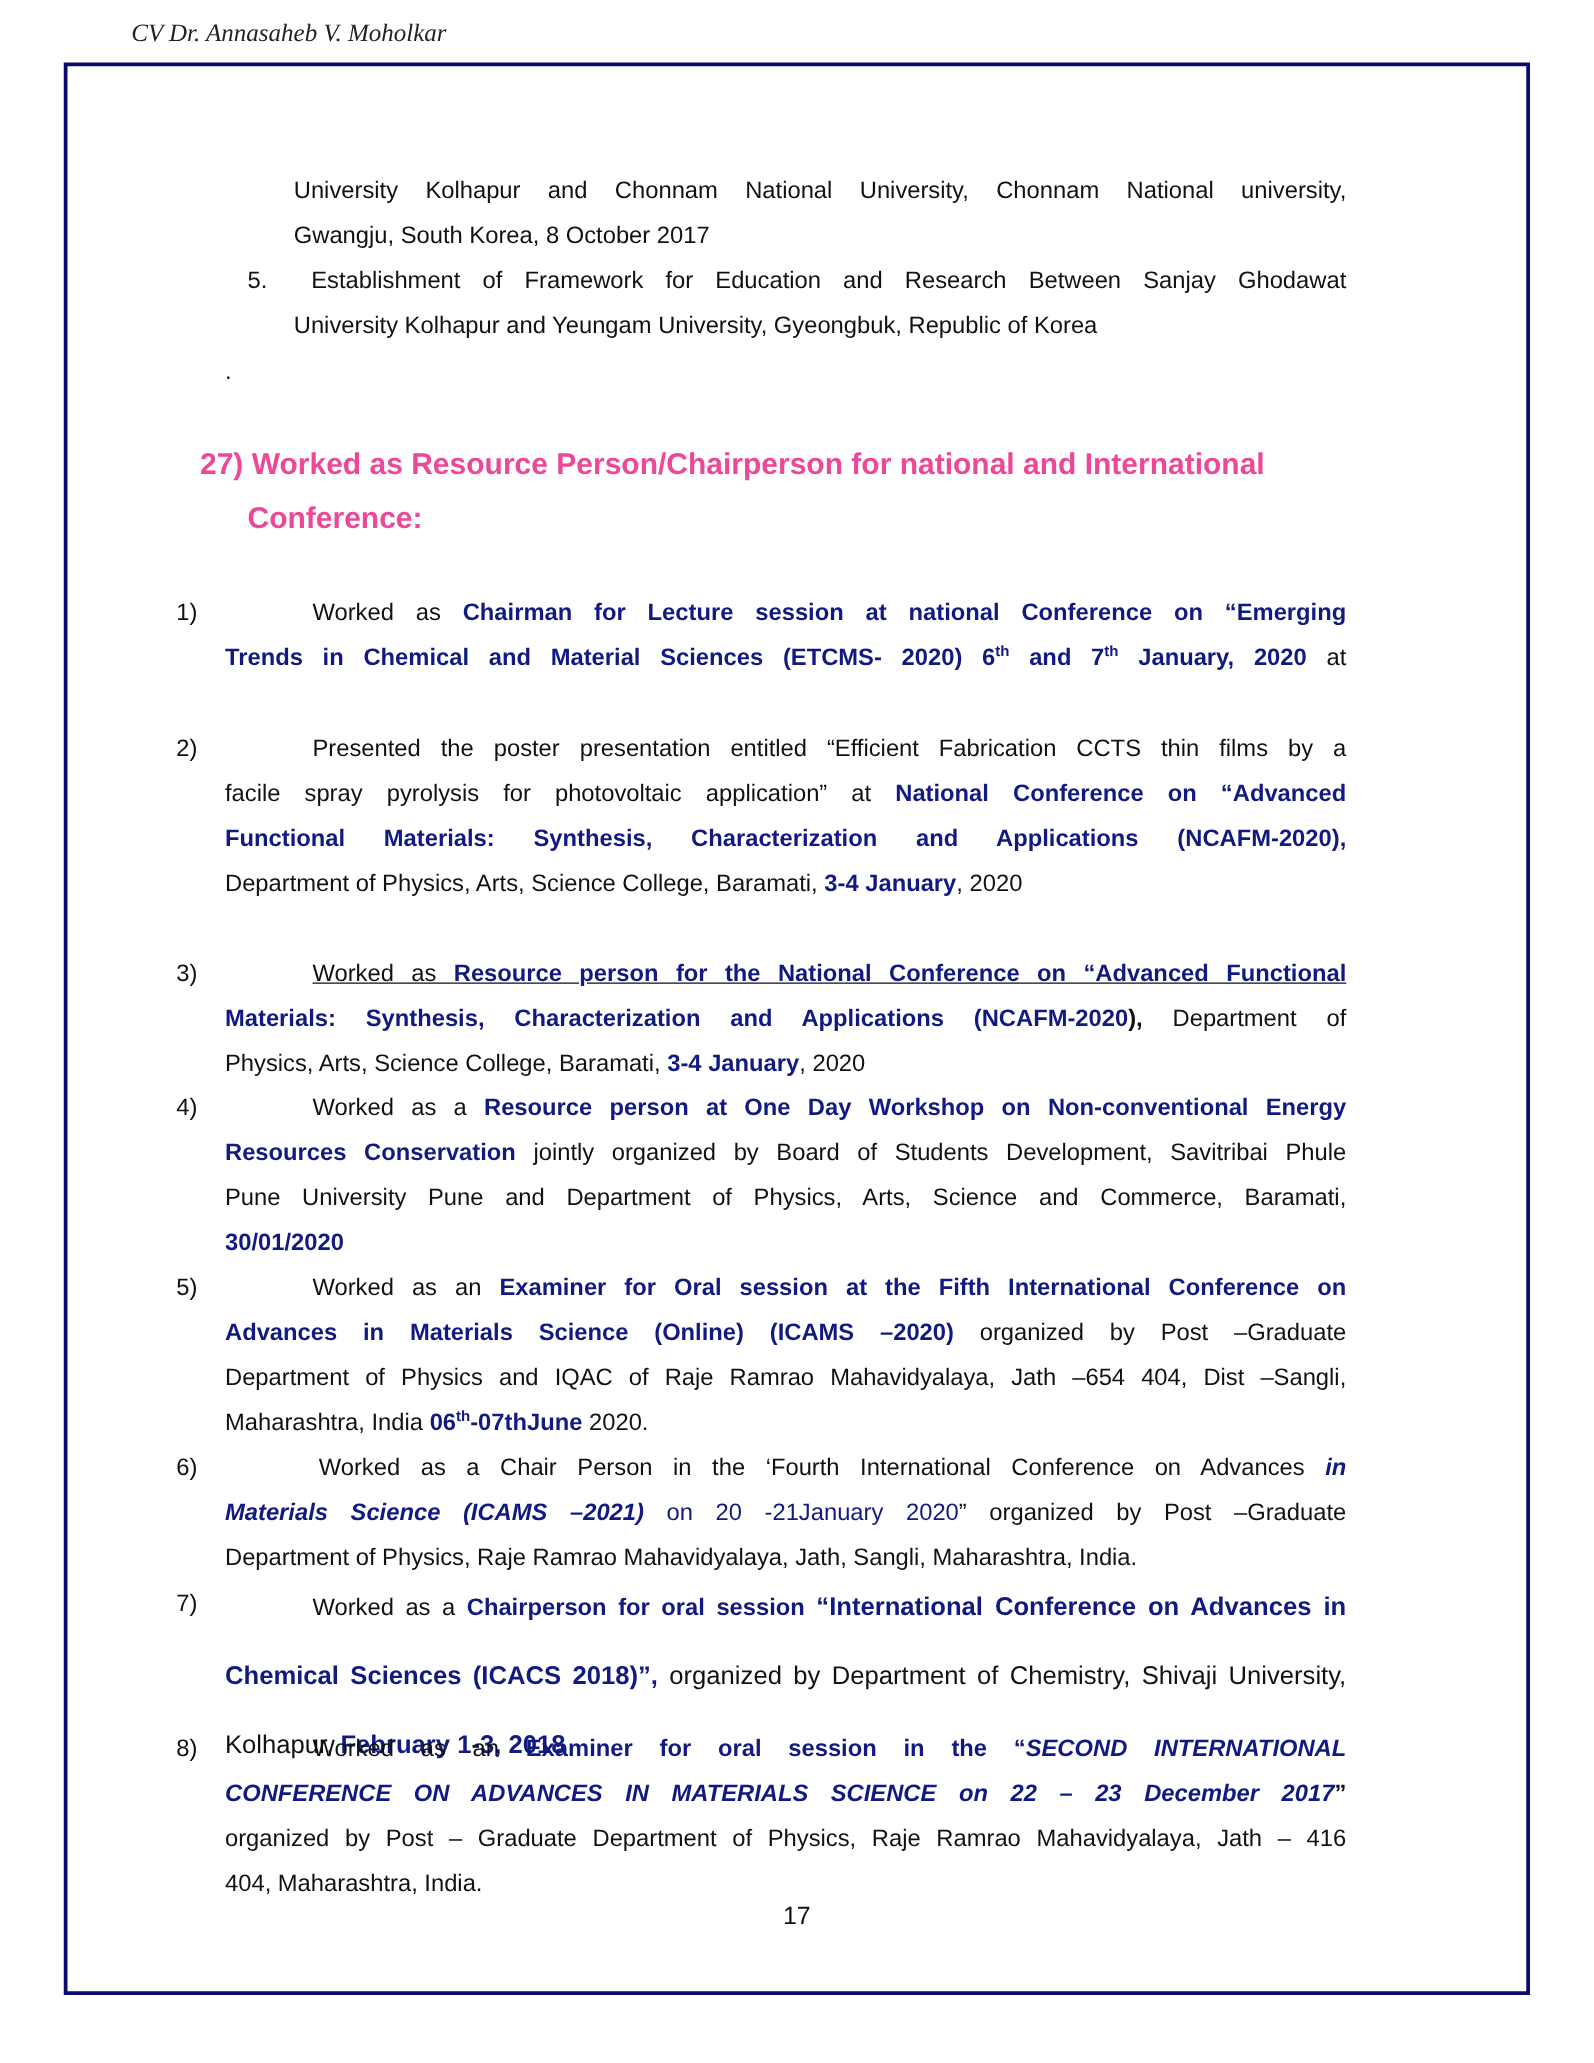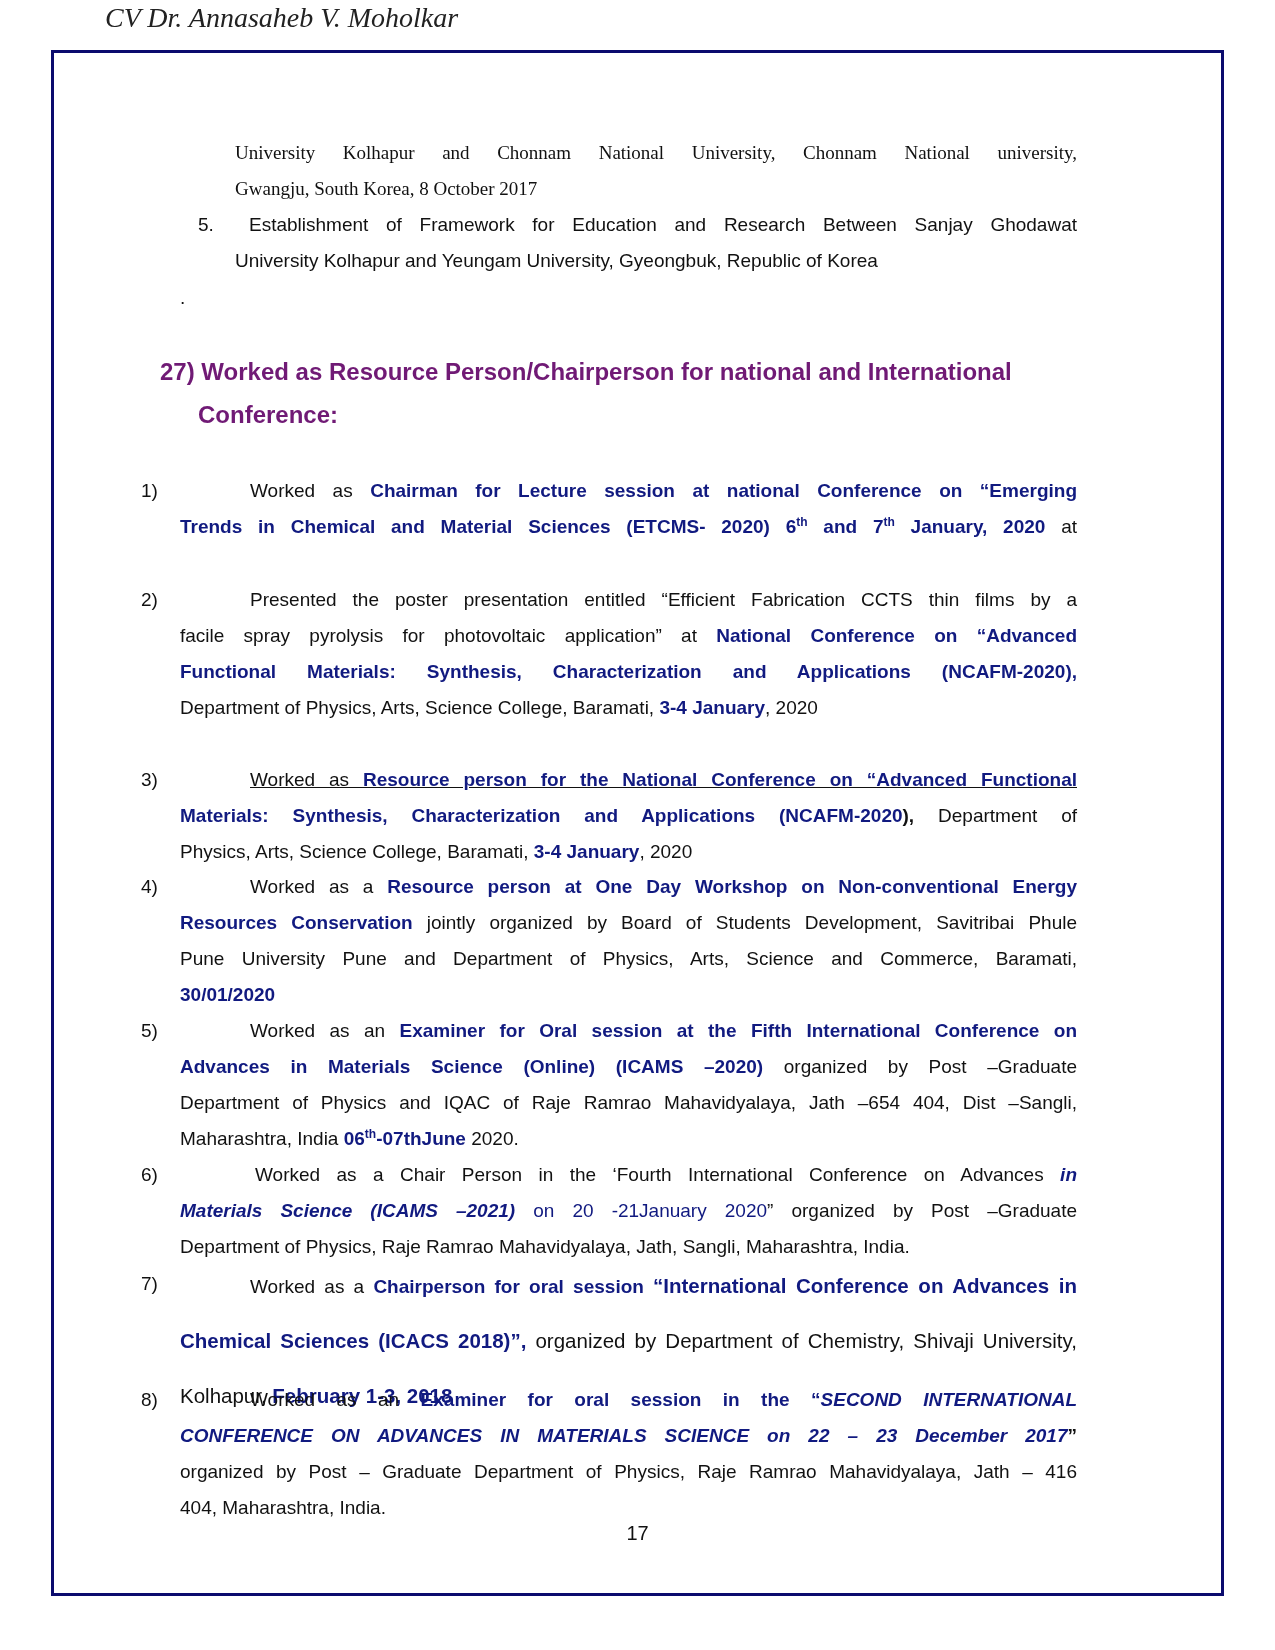--- a/index.html
+++ b/index.html
@@ -1,41 +1,41 @@
 <!DOCTYPE html>
 <html><head>
 <meta charset="utf-8">
 <style>
   html, body { margin: 0; padding: 0; background: #ffffff; }
   body { width: 1275px; height: 1650px; position: relative; overflow: hidden;
          font-family: "Liberation Sans", sans-serif; color: #111; }
-  .running-head { position: absolute; left: 105px; top: 2px; font-family: "Liberation Serif", serif;
-                  font-style: italic; font-size: 28px; color: #222; }
+  .running-head { position: absolute; left: 105px; top: 16px; font-family: "Liberation Serif", serif;
+                  font-style: italic; font-size: 20px; color: #222; }
   .frame { position: absolute; left: 51px; top: 50px; width: 1173px; height: 1546px;
            border: 3px solid #0b0b6e; box-sizing: border-box; }
   .blue { color: #111a80; font-weight: bold; }
   .blue-i { color: #111a80; font-weight: bold; font-style: italic; }
   .serif { font-family: Liberation Sans, sans-serif; font-size: 20.5px; margin-top: 16px; }
   .line { position: absolute; font-size: 19px; line-height: 36px; white-space: nowrap; }
   .body-text { position: absolute; left: 180px; width: 897px; font-size: 19px; line-height: 36px; }
   .list-num { position: absolute; left: 141px; font-size: 19px; line-height: 36px; }
-  .section-title { position: absolute; left: 160px; font-size: 24px; font-weight: bold; color: #701a75; line-height: 43px; }
+  .section-title { position: absolute; left: 160px; font-size: 24px; font-weight: bold; color: #ec4899; line-height: 43px; }
   .jl { display: block; text-align: justify; text-align-last: justify; height: 36px; }
   .ll { display: block; height: 36px; }
   .page-num { position: absolute; left: 0; width: 1275px; top: 1522px; text-align: center; font-size: 20px; }
   sup { font-size: 12px; line-height: 0; vertical-align: super; }
 </style>
 </head>
 <body>
 
 <div class="running-head">CV Dr. Annasaheb V. Moholkar</div>
 
 <div class="frame"></div>
 
-<div class="body-text" style="left:235px; width:842px; top:135px;font-family:Liberation Serif, serif;">
+<div class="body-text" style="left:235px; width:842px; top:135px;">
   <span class="jl">University Kolhapur and Chonnam National University, Chonnam National university,</span>
   <span class="ll">Gwangju, South Korea, 8 October 2017</span>
 </div>
 <div class="list-num" style="left:198px; top:207px;">5.</div>
 <div class="body-text" style="left:249px; width:828px; top:207px;">
   <span class="jl">Establishment of Framework for Education and Research Between Sanjay Ghodawat</span>
 </div>
 <div class="body-text" style="left:235px; width:842px; top:243px;">
   <span class="ll">University Kolhapur and Yeungam University, Gyeongbuk, Republic of Korea</span>
 </div>

